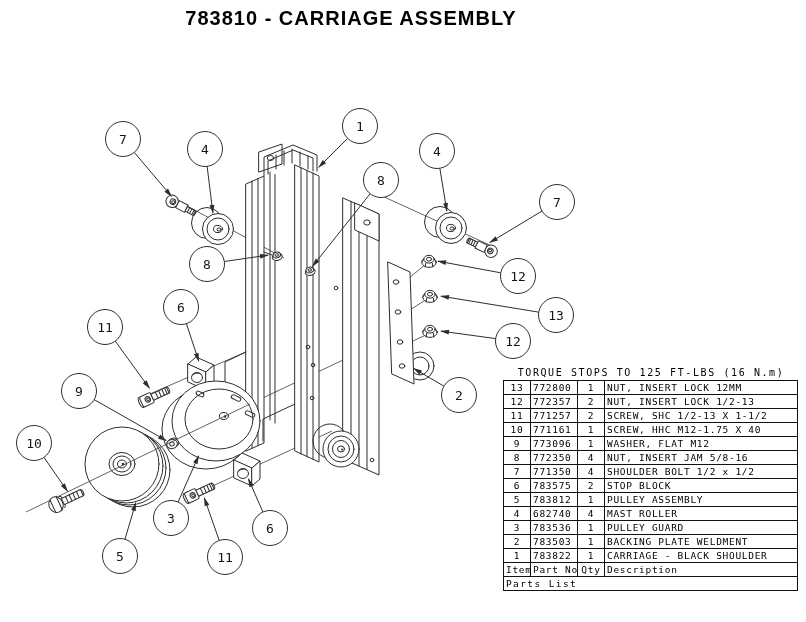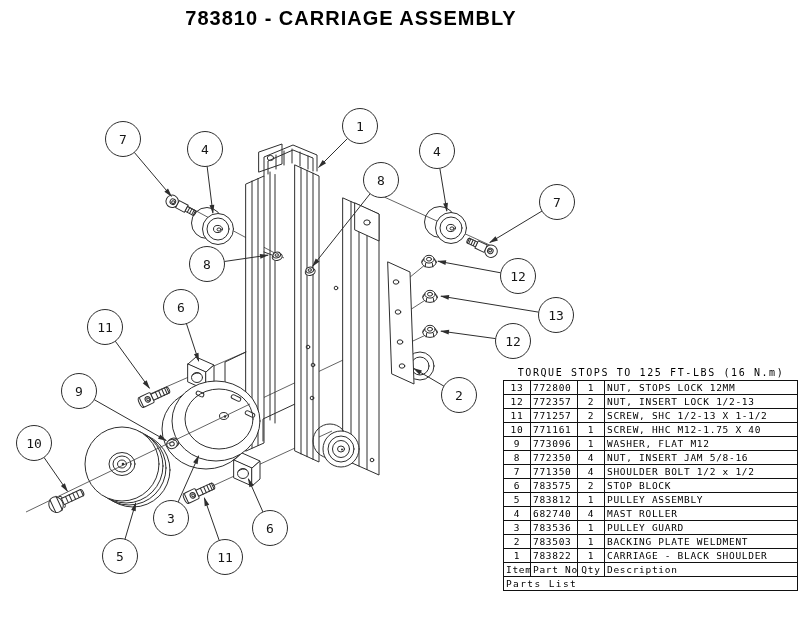--- a/index.html
+++ b/index.html
@@ -339,21 +339,21 @@
 </svg>
 
 <div class="torque-note">TORQUE STOPS TO 125 FT-LBS (16 N.m)</div>
 
 <table class="parts">
   <tbody>
       <tr>
         <td class="c0">13</td>
         <td class="c1">772800</td>
         <td class="c2">1</td>
-        <td class="c3">NUT, STOPS LOCK 12MM</td>
+        <td class="c3">NUT, INSERT LOCK 12MM</td>
       </tr>
       <tr>
         <td class="c0">12</td>
         <td class="c1">772357</td>
         <td class="c2">2</td>
         <td class="c3">NUT, INSERT LOCK 1/2-13</td>
       </tr>
       <tr>
         <td class="c0">11</td>
         <td class="c1">771257</td>

